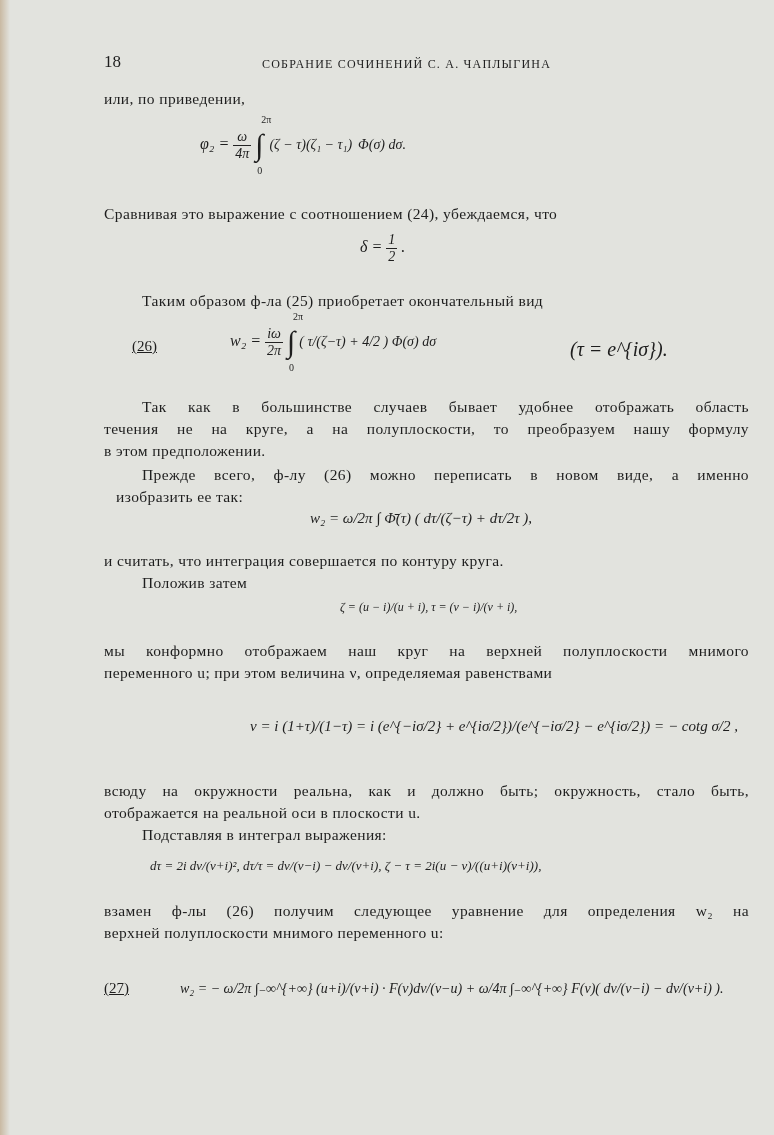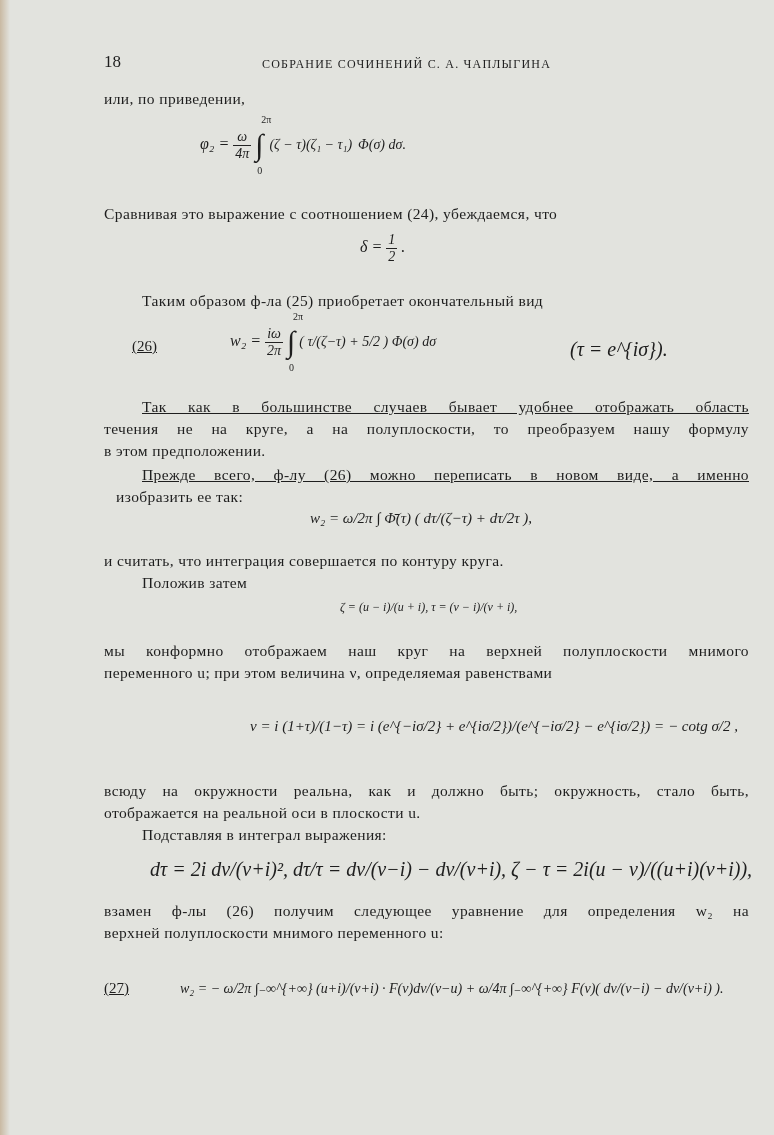--- a/index.html
+++ b/index.html
@@ -4,21 +4,21 @@
 <style>
   html,body{margin:0;padding:0;}
   body{width:774px;height:1135px;background:#e2e3de;position:relative;overflow:hidden;
        font-family:"Liberation Serif","DejaVu Serif",serif;color:#1e1e1e;}
   .edge{position:absolute;left:0;top:0;width:10px;height:1135px;background:linear-gradient(90deg,#c9b9a2,#e2e3de);}
   .abs{position:absolute;white-space:nowrap;}
   .pno{left:104px;top:52px;font-size:17px;text-align:right;}
   .runhead{left:262px;top:57px;font-size:12px;letter-spacing:1.2px;font-variant:small-caps;}
   .txt{font-size:15.5px;letter-spacing:0.4px;}
   .just{left:104px;width:645px;text-align:justify;text-align-last:justify;white-space:nowrap;}
-  .ind{padding-left:38px;box-sizing:border-box;text-decoration:underline;}
+  .ind{padding-left:38px;box-sizing:border-box;}
   .math{font-size:16px;font-style:italic;}
   .frac{display:inline-block;vertical-align:middle;text-align:center;font-size:14px;}
   .frac .n{display:block;border-bottom:1px solid #222;padding:0 2px;}
   .frac .d{display:block;padding:0 2px;}
   .int{font-size:30px;font-style:normal;vertical-align:middle;}
   .lim{font-size:10px;font-style:normal;}
   .eqno{font-style:normal;font-size:15px;text-decoration:underline;}
 </style>
 </head>
 <body>
@@ -53,21 +53,21 @@
 
 <div class="abs eqno" style="left:132px;top:338px">(26)</div>
 <div class="abs math" style="left:230px;top:325px">
   <span>w₂ =</span>
   <span class="frac"><span class="n">iω</span><span class="d">2π</span></span>
   <span style="display:inline-block;position:relative;vertical-align:middle;">
     <span class="lim" style="position:absolute;top:-14px;left:6px">2π</span>
     <span class="int">∫</span>
     <span class="lim" style="position:absolute;bottom:-14px;left:2px">0</span>
   </span>
-  <span style="font-size:14px">( τ/(ζ−τ) + 5/2 ) Φ(σ) dσ</span>
+  <span style="font-size:14px">( τ/(ζ−τ) + 4/2 ) Φ(σ) dσ</span>
 </div>
 <div class="abs math" style="left:570px;top:338px;font-size:20px">(τ = e^{iσ}).</div>
 
 <div class="abs txt just ind" style="top:398px">Так как в большинстве случаев бывает удобнее отображать область</div>
 <div class="abs txt just" style="top:420px">течения не на круге, а на полуплоскости, то преобразуем нашу формулу</div>
 <div class="abs txt" style="left:104px;top:442px">в этом предположении.</div>
 <div class="abs txt just ind" style="top:466px">Прежде всего, ф-лу (26) можно переписать в новом виде, а именно</div>
 <div class="abs txt" style="left:116px;top:488px">изобразить ее так:</div>
 
 <div class="abs math" style="left:310px;top:510px;font-size:15px">w₂ = ω/2π ∫ Φ̄(τ) ( dτ/(ζ−τ) + dτ/2τ ),</div>
@@ -79,19 +79,19 @@
 
 <div class="abs txt just" style="top:642px">мы конформно отображаем наш круг на верхней полуплоскости мнимого</div>
 <div class="abs txt" style="left:104px;top:664px">переменного u; при этом величина ν, определяемая равенствами</div>
 
 <div class="abs math" style="left:250px;top:718px;font-size:15px">ν = i (1+τ)/(1−τ) = i (e^{−iσ/2} + e^{iσ/2})/(e^{−iσ/2} − e^{iσ/2}) = − cotg σ/2 ,</div>
 
 <div class="abs txt just" style="top:782px">всюду на окружности реальна, как и должно быть; окружность, стало быть,</div>
 <div class="abs txt" style="left:104px;top:804px">отображается на реальной оси в плоскости u.</div>
 <div class="abs txt" style="left:142px;top:826px">Подставляя в интеграл выражения:</div>
 
-<div class="abs math" style="left:150px;top:858px;font-size:20px">dτ = 2i dν/(ν+i)²,    dτ/τ = dν/(ν−i) − dν/(ν+i),    ζ − τ = 2i(u − ν)/((u+i)(ν+i)),</div>
+<div class="abs math" style="left:150px;top:858px;font-size:13px">dτ = 2i dν/(ν+i)²,    dτ/τ = dν/(ν−i) − dν/(ν+i),    ζ − τ = 2i(u − ν)/((u+i)(ν+i)),</div>
 
 <div class="abs txt just" style="top:902px">взамен ф-лы (26) получим следующее уравнение для определения w₂ на</div>
 <div class="abs txt" style="left:104px;top:924px">верхней полуплоскости мнимого переменного u:</div>
 
 <div class="abs eqno" style="left:104px;top:980px">(27)</div>
 <div class="abs math" style="left:180px;top:980px;font-size:14px">w₂ = − ω/2π ∫₋∞^{+∞} (u+i)/(ν+i) · F(ν)dν/(ν−u) + ω/4π ∫₋∞^{+∞} F(ν)( dν/(ν−i) − dν/(ν+i) ).</div>
 
 </body></html>

